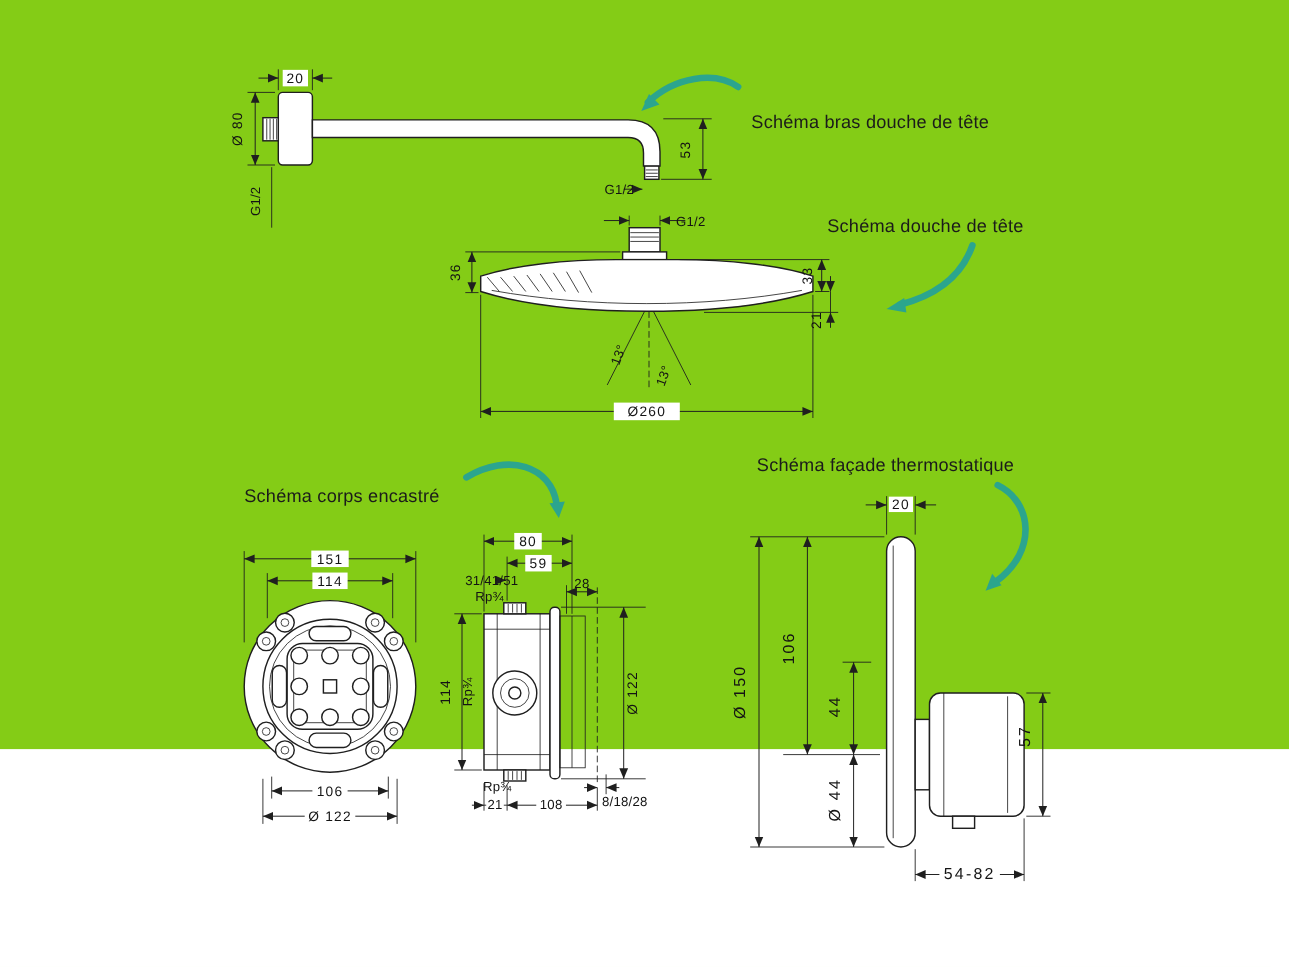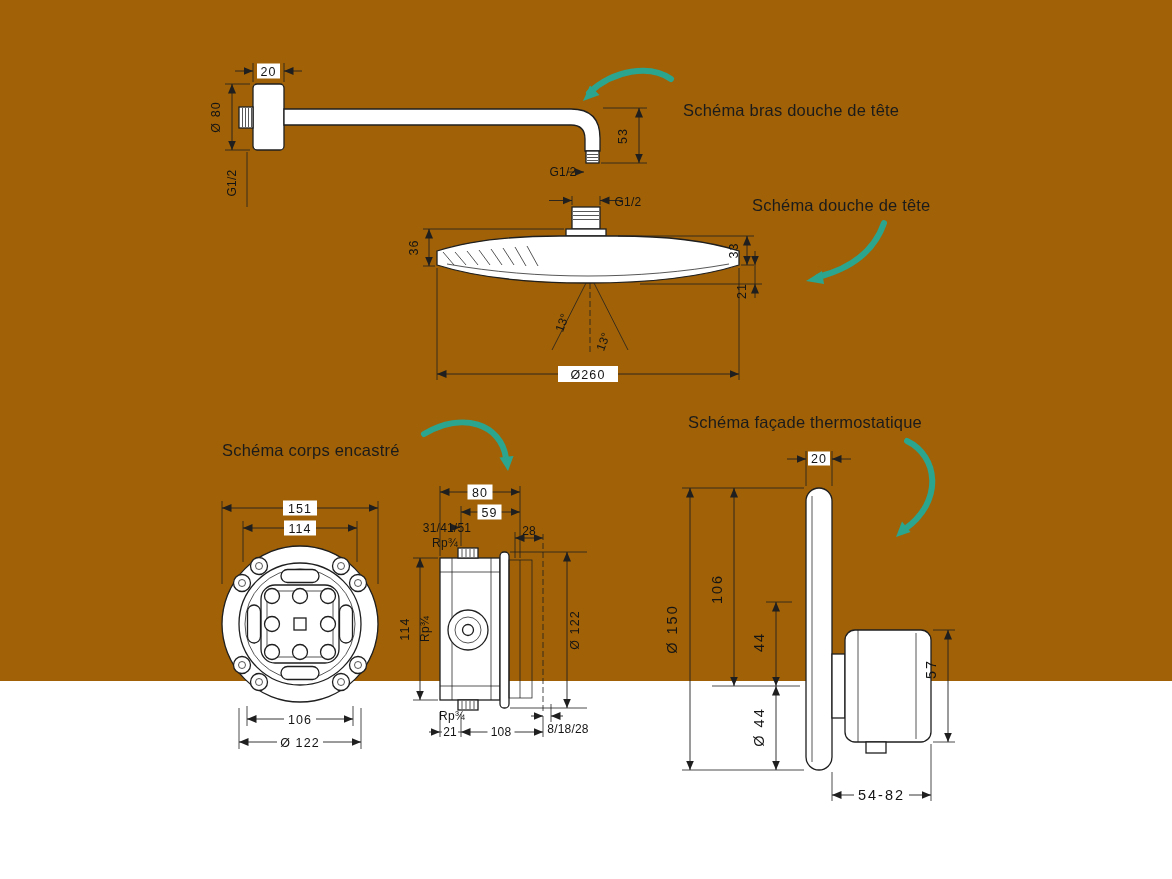--- a/index.html
+++ b/index.html
@@ -1,17 +1,17 @@
 <!DOCTYPE html>
 <html style="--accent: #2BA58E; --line: #1f1f1f;"><head>
 <meta charset="utf-8">
 <style>
   *{margin:0;padding:0;box-sizing:border-box}
   html,body{width:1172px;height:879px;background:#fff;overflow:hidden}
-  .stage{position:relative;width:1172px;height:681px;background:#a16207}
+  .stage{position:relative;width:1172px;height:681px;background:#84cc16}
   svg{display:block}
   .draw{fill:#fff;stroke:var(--line,#1f1f1f);stroke-width:1.3}
   .draw-nf{fill:none;stroke:var(--line,#1f1f1f);stroke-width:1.3}
   .thin{fill:none;stroke:var(--line,#1f1f1f);stroke-width:.75}
   .dash{fill:none;stroke:var(--line,#1f1f1f);stroke-width:.8;stroke-dasharray:6 3}
   .ext{stroke:var(--line,#1f1f1f);stroke-width:.8;fill:none}
   .dim{stroke:var(--line,#1f1f1f);stroke-width:.9;fill:none}
   .mask{fill:#fff;stroke:none}
   text{font-family:"Liberation Sans",sans-serif;fill:#141414}
   .dt{font-size:12.5px;letter-spacing:1.1px;text-anchor:middle}

